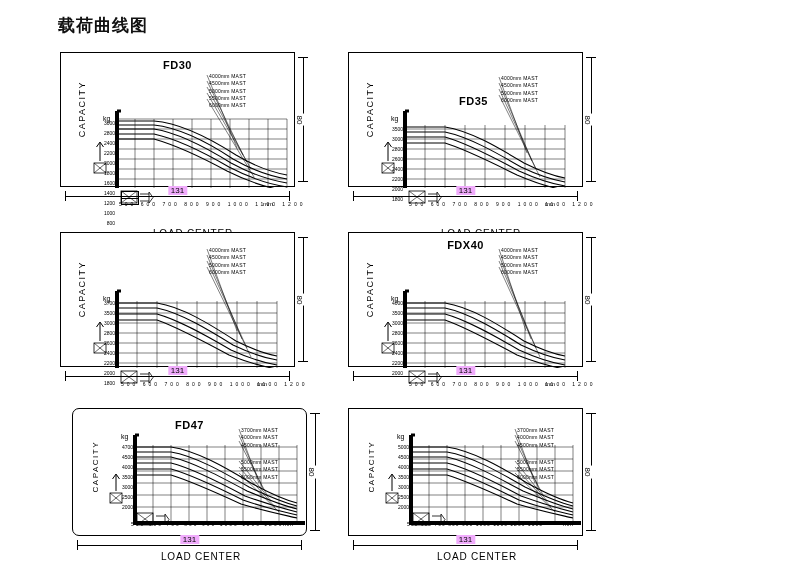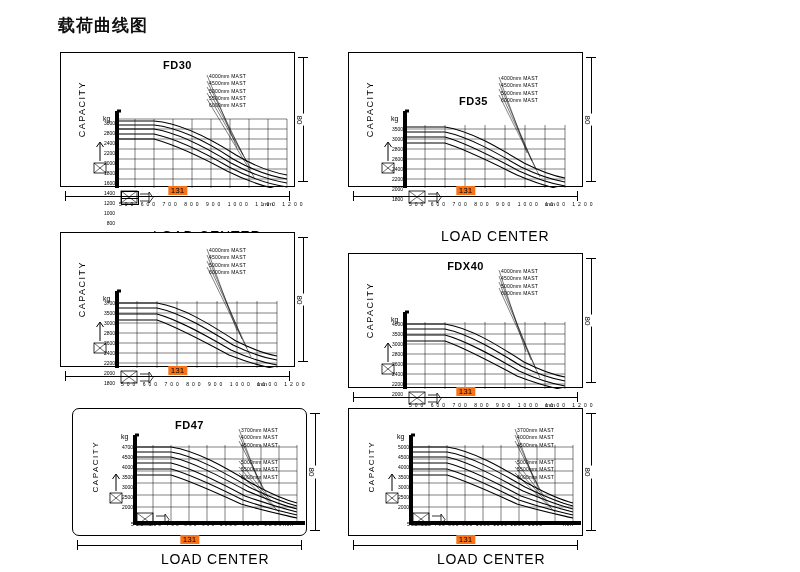--- a/index.html
+++ b/index.html
@@ -51,21 +51,21 @@
     height: 10px;
     border-left: 1px solid #000;
   }
   .dim-bottom .tick-l { left: 4px; }
   .dim-bottom .tick-r { right: 4px; }
   .dim-bottom .val {
     position: absolute;
     left: 50%;
     transform: translateX(-50%);
     top: -3px;
-    background: #f97316;
+    background: #f0abfc;
     padding: 0 3px;
     font-size: 8px;
   }
   .dim-right {
     position: absolute;
     top: 0;
     bottom: 0;
     right: -16px;
     width: 14px;
   }
@@ -112,21 +112,21 @@
   .kg-label {
     position: absolute;
     font-size: 7px;
   }
   .mm-label {
     position: absolute;
     font-size: 6px;
   }
   .lc-label {
     position: absolute;
-    font-size: 14px;
+    font-size: 10px;
     letter-spacing: .8px;
   }
   .pallet-icon {
     position: absolute;
     border: 1px solid #000;
   }
   .pallet-icon:before, .pallet-icon:after {
     content: "";
     position: absolute;
     left: -1px; right: -1px;
@@ -453,21 +453,21 @@
     <div class="val">131</div>
   </div>
   <div class="dim-right">
     <div class="line"></div>
       <div class="tick-t"></div>
       <div class="tick-b"></div>
     <div class="val">80</div>
   </div>
 </div>
 
-<div class="panel" style="left:348px; top:232px; width:235px; height:135px;margin-top:21px;">
+<div class="panel" style="left:348px; top:232px; width:235px; height:135px;">
   <div class="chart-title" style="left:0; right:0; top:6px;">FDX40</div>
   <div class="cap-label" style="left:16px; top:28px;">CAPACITY</div>
   <div class="kg-label" style="left:42px; top:62px;">kg</div>
   <div class="mm-label" style="left:196px; top:148px;">mm</div>
   <div class="lc-label" style="left:92px; top:175px;">LOAD  CENTER</div>
   <div class="ylabels" style="left:38px; top:68px; width:16px;">
     <div>4000</div>
     <div>3500</div>
     <div>3000</div>
     <div>2800</div>

